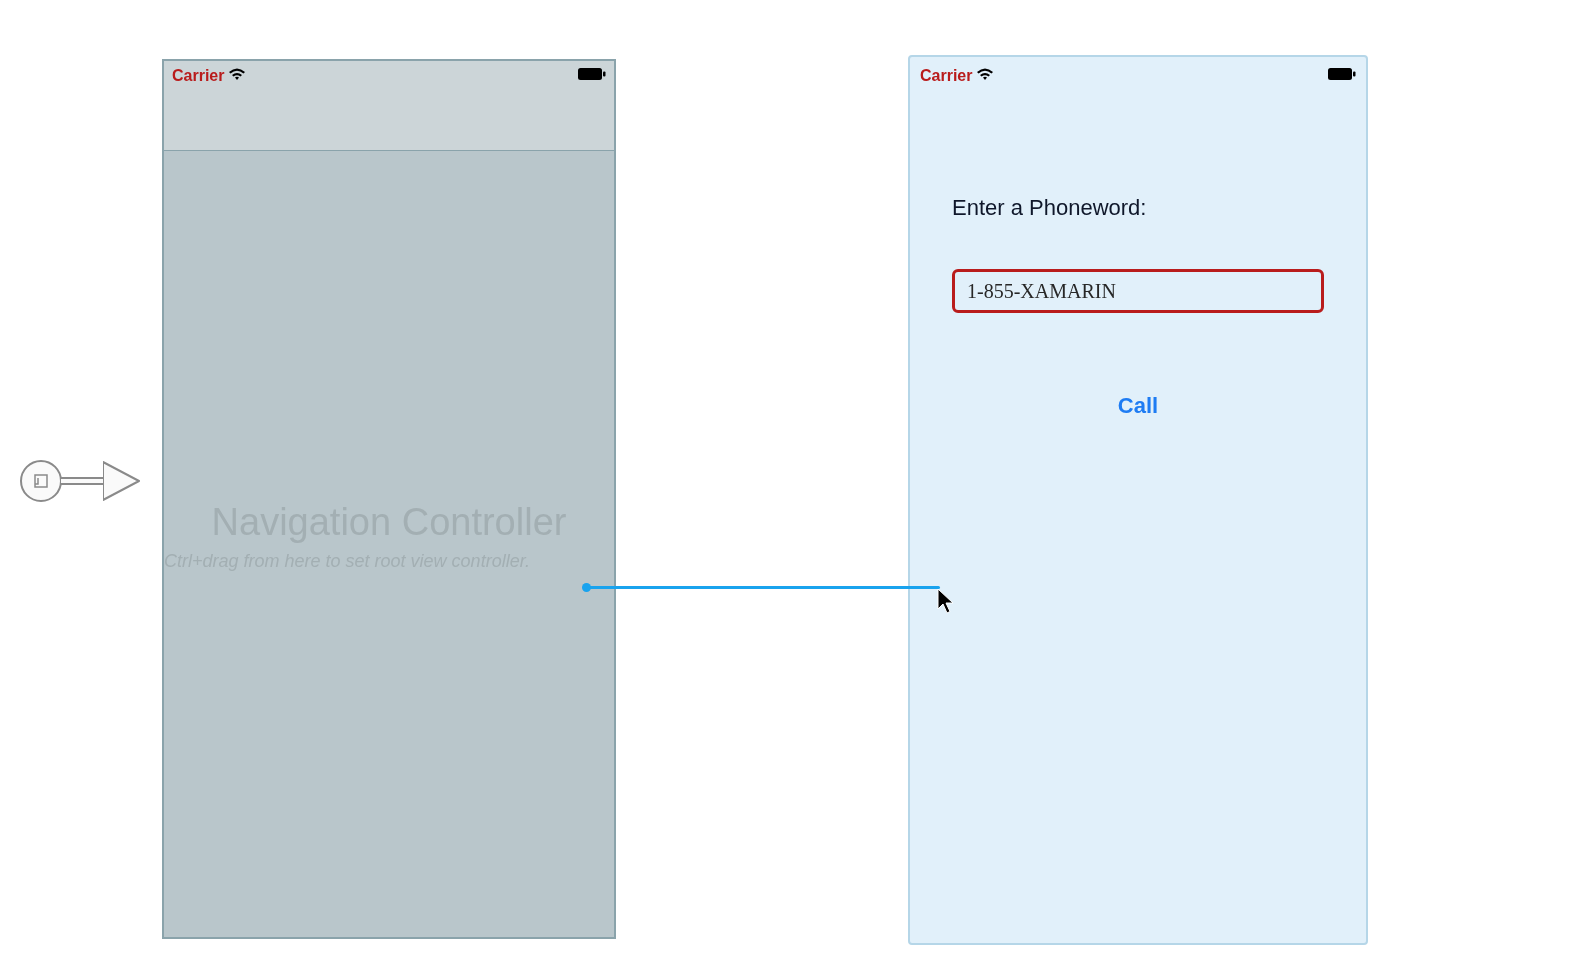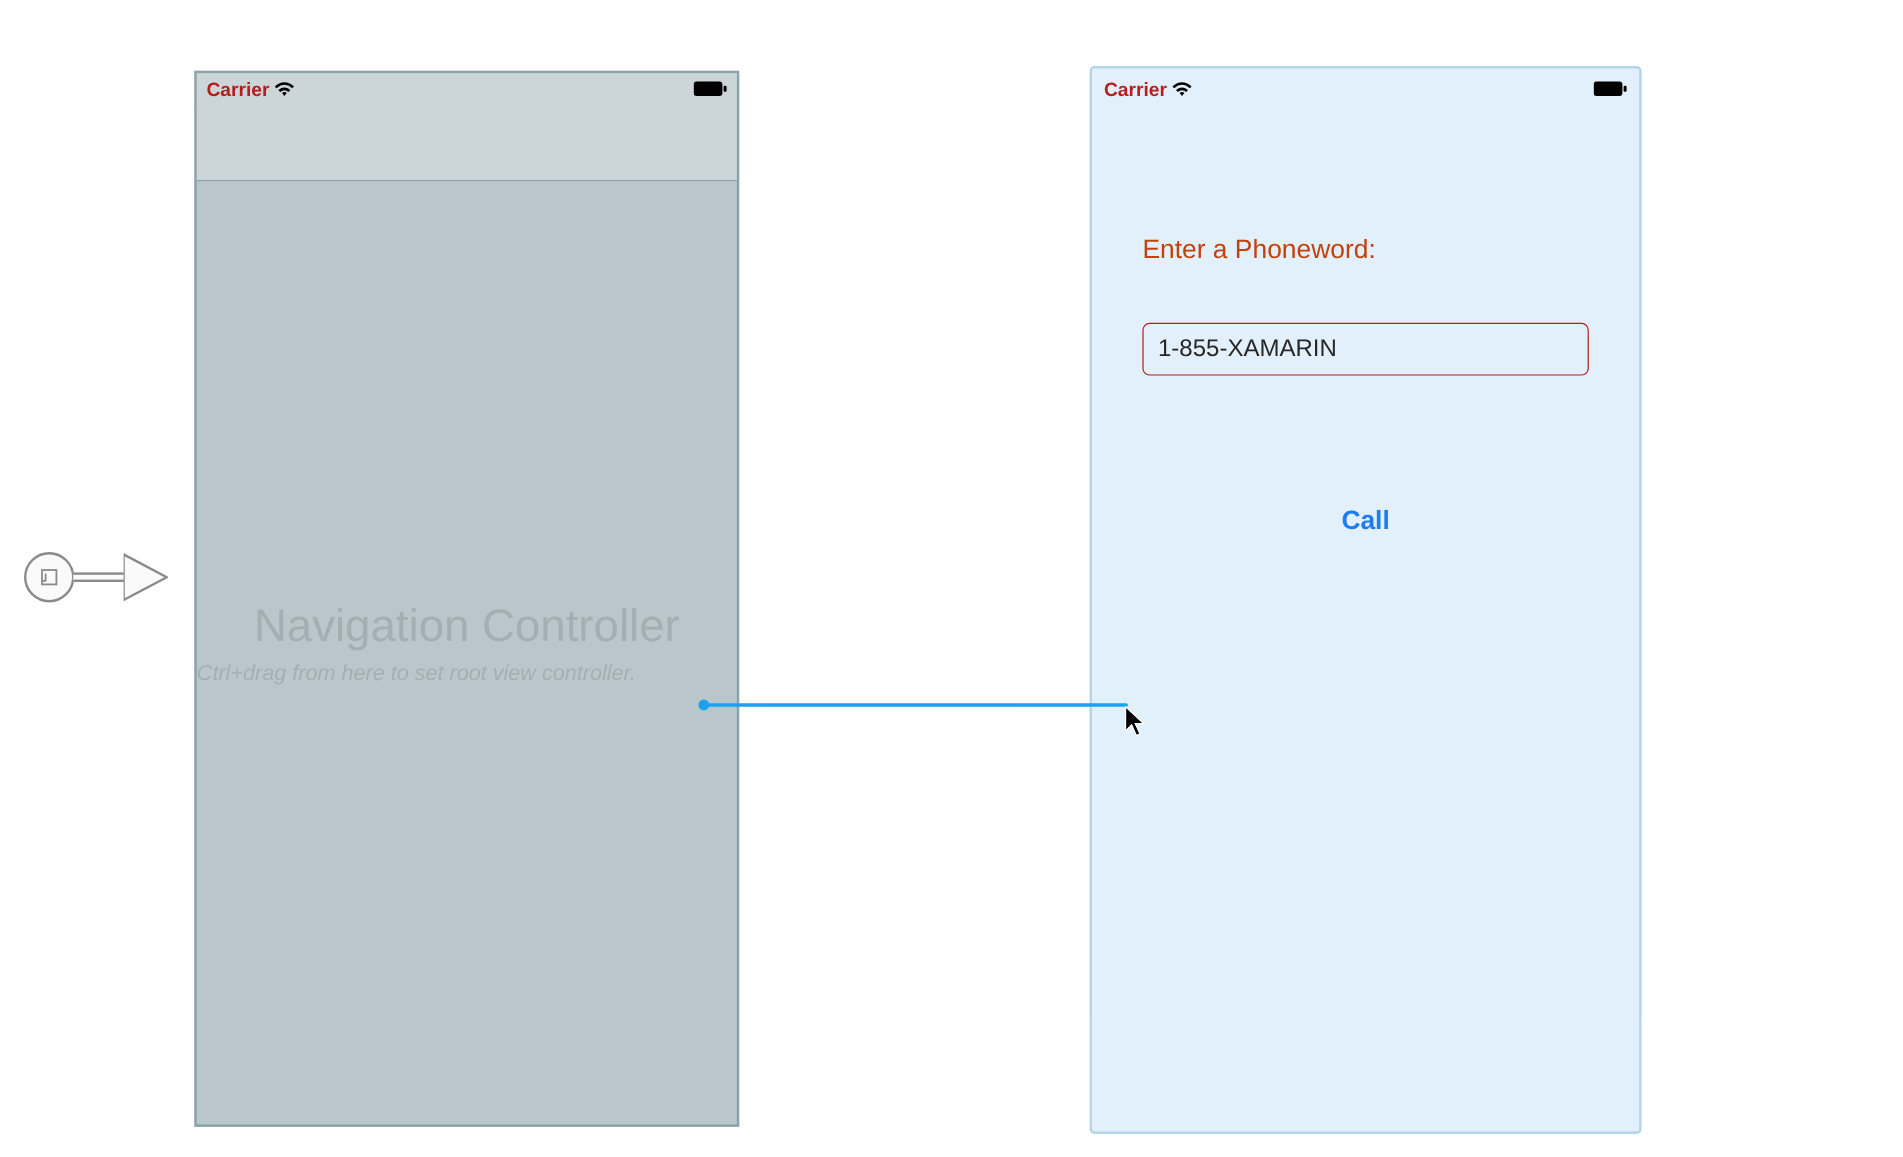--- a/index.html
+++ b/index.html
@@ -78,48 +78,49 @@
       display: flex;
       align-items: center;
       justify-content: space-between;
       padding: 0 10px;
     }
     .vc-content {
       padding: 100px 42px 0 42px;
     }
     .vc-label {
       font-size: 22px;
-      color: #c2410c;
+      color: #0f172a;
       margin-bottom: 48px;
     }
     .vc-textfield {
       width: 100%;
       height: 44px;
       padding: 0 12px;
       font-size: 20px;
       color: #272727;
       background: transparent;
-      border: 1px solid #b91c1c;
+      border: 3px solid #b91c1c;
       border-radius: 6px;
       outline: none;
+      font-family: Liberation Serif, serif;
     }
     .vc-button {
       display: block;
       width: 100%;
       text-align: center;
       font-size: 22px;
       color: #1e7cf3;
       font-weight: 600;
       background: transparent;
       border: none;
       cursor: pointer;
       padding: 8px 0;
     }
     .btn-translate { margin-top: 88px; }
-    .btn-call { margin-top: 100px; }
+    .btn-call { margin-top: 72px; }
     
     
     .statusbar-left {
       display: flex;
       align-items: flex-start;
       gap: 4px;
       font-size: 16px;
       font-weight: 600;
       color: #b91c1c;
     }

